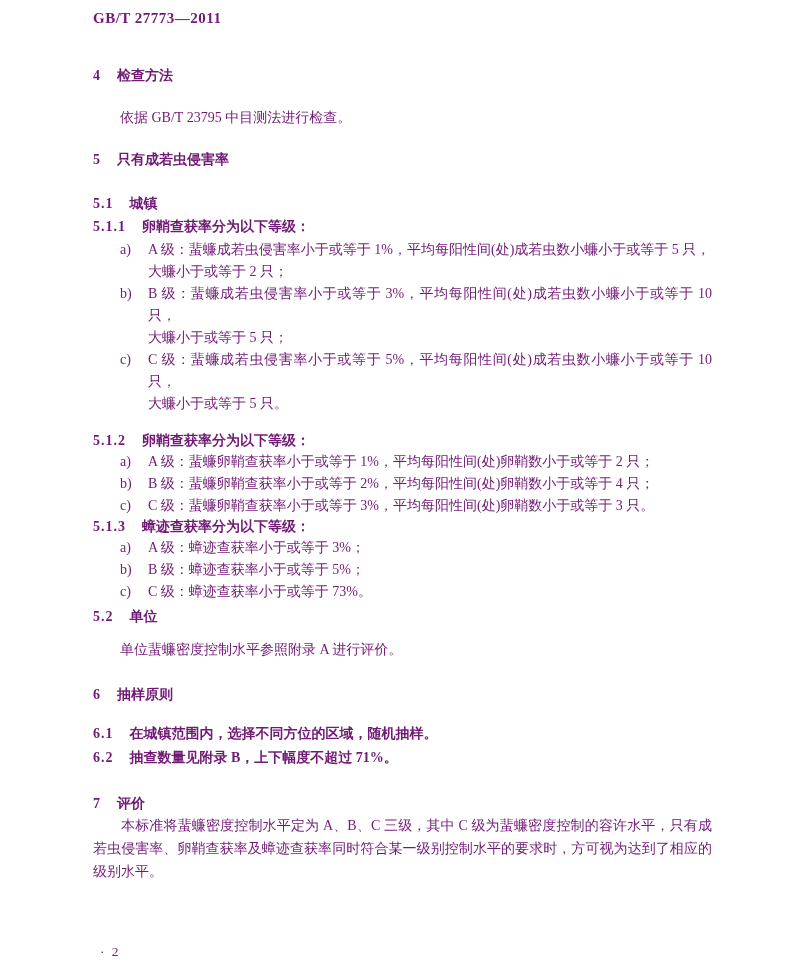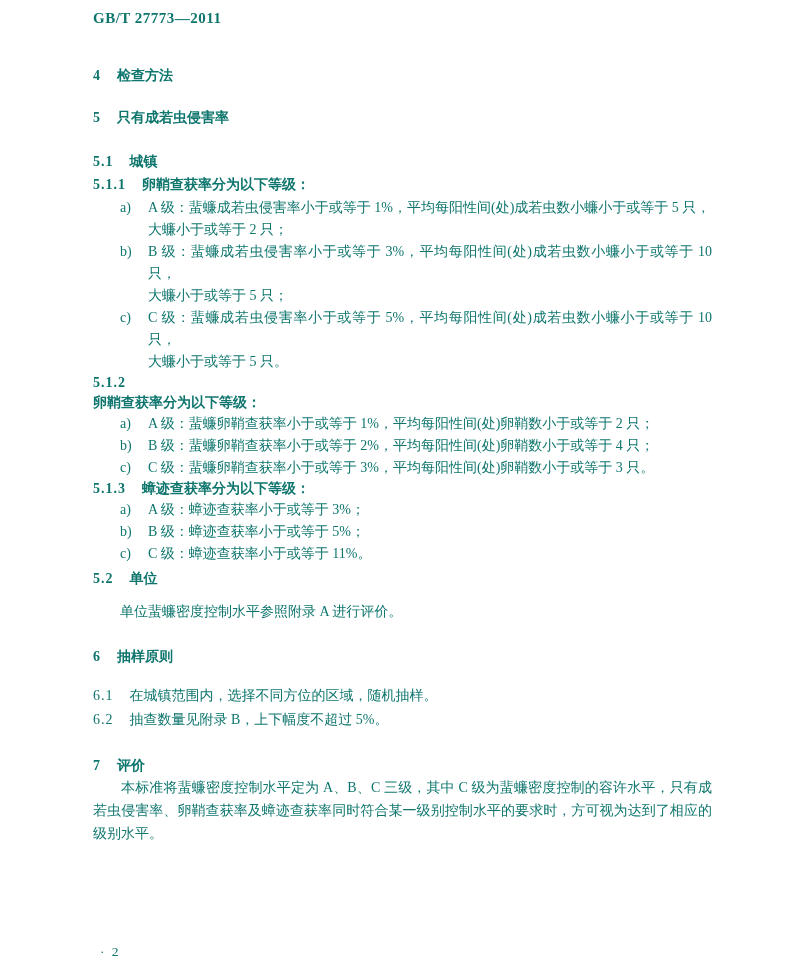--- a/index.html
+++ b/index.html
@@ -8,21 +8,21 @@
     background: #e8e8e8;
   }
   .page {
     position: relative;
     width: 787px;
     height: 968px;
     margin: 0 auto;
     background: #ffffff;
     font-family: "Liberation Serif", "DejaVu Serif", serif;
     font-size: 14px;
-    color: #0f766e;
+    color: #701a75;
     overflow: hidden;
   }
   .content {
     position: absolute;
     left: 93px;
     right: 75px;
     top: 0;
   }
   .doc-header {
     margin-top: 8px;
@@ -38,21 +38,21 @@
     line-height: 20px;
   }
   .heading .num {
     flex-shrink: 0;
     margin-right: 16px;
     letter-spacing: 1px;
   }
   .runin {
     display: flex;
     align-items: center;
-    font-weight: normal;
+    font-weight: bold;
     line-height: 22px;
   }
   .runin .num {
     flex-shrink: 0;
     margin-right: 16px;
     letter-spacing: 1px;
   }
   .para {
     margin: 0;
     line-height: 20px;
@@ -89,21 +89,21 @@
     font-size: 13.5px;
     letter-spacing: 2px;
   }
   
   .mt-h4   { margin-top: 38px; }
   .mt-p4   { margin-top: 22px; }
   .mt-h5   { margin-top: 22px; }
   .mt-h51  { margin-top: 24px; }
   .mt-h511 { margin-top: 3px; }
   .mt-list1{ margin-top: 2px; }
-  .mt-h512 { margin-top: 0px; flex-direction: column; }
+  .mt-h512 { margin-top: 16px; }
   .mt-list2{ margin-top: 0px; }
   .mt-h513 { margin-top: 0px; }
   .mt-list3{ margin-top: 0px; }
   .mt-h52  { margin-top: 4px; }
   .mt-p52  { margin-top: 13px; }
   .mt-h6   { margin-top: 25px; }
   .mt-p61  { margin-top: 18px; }
   .mt-p62  { margin-top: 2px; }
   .mt-h7   { margin-top: 25px; }
   .mt-p7   { }
@@ -113,20 +113,21 @@
 
 <div class="page">
   <div class="content">
 
     <div class="doc-header">GB/T 27773—2011</div>
 
     <div class="heading mt-h4">
       <span class="num">4</span>
       <span class="title">检查方法</span>
     </div>
+    <p class="para indent1 mt-p4">依据 GB/T 23795 中目测法进行检查。</p>
 
     <div class="heading mt-h5">
       <span class="num">5</span>
       <span class="title">只有成若虫侵害率</span>
     </div>
 
     <div class="heading mt-h51">
       <span class="num">5.1</span>
       <span class="title">城镇</span>
     </div>
@@ -180,41 +181,41 @@
       <div class="abc-item">
         <span class="abc-label">a)</span>
         <span class="abc-text">A 级：蟑迹查获率小于或等于 3%；</span>
       </div>
       <div class="abc-item">
         <span class="abc-label">b)</span>
         <span class="abc-text">B 级：蟑迹查获率小于或等于 5%；</span>
       </div>
       <div class="abc-item">
         <span class="abc-label">c)</span>
-        <span class="abc-text">C 级：蟑迹查获率小于或等于 11%。</span>
+        <span class="abc-text">C 级：蟑迹查获率小于或等于 73%。</span>
       </div>
     </div>
 
     <div class="heading mt-h52">
       <span class="num">5.2</span>
       <span class="title">单位</span>
     </div>
     <p class="para indent1 mt-p52">单位蜚蠊密度控制水平参照附录 A 进行评价。</p>
 
     <div class="heading mt-h6">
       <span class="num">6</span>
       <span class="title">抽样原则</span>
     </div>
     <div class="runin mt-p61">
       <span class="num">6.1</span>
       <span class="txt">在城镇范围内，选择不同方位的区域，随机抽样。</span>
     </div>
     <div class="runin mt-p62">
       <span class="num">6.2</span>
-      <span class="txt">抽查数量见附录 B，上下幅度不超过 5%。</span>
+      <span class="txt">抽查数量见附录 B，上下幅度不超过 71%。</span>
     </div>
 
     <div class="heading mt-h7">
       <span class="num">7</span>
       <span class="title">评价</span>
     </div>
     <p class="para first-indent mt-p7">本标准将蜚蠊密度控制水平定为 A、B、C 三级，其中 C 级为蜚蠊密度控制的容许水平，只有成若虫侵害率、卵鞘查获率及蟑迹查获率同时符合某一级别控制水平的要求时，方可视为达到了相应的级别水平。</p>
 
   </div>
 

